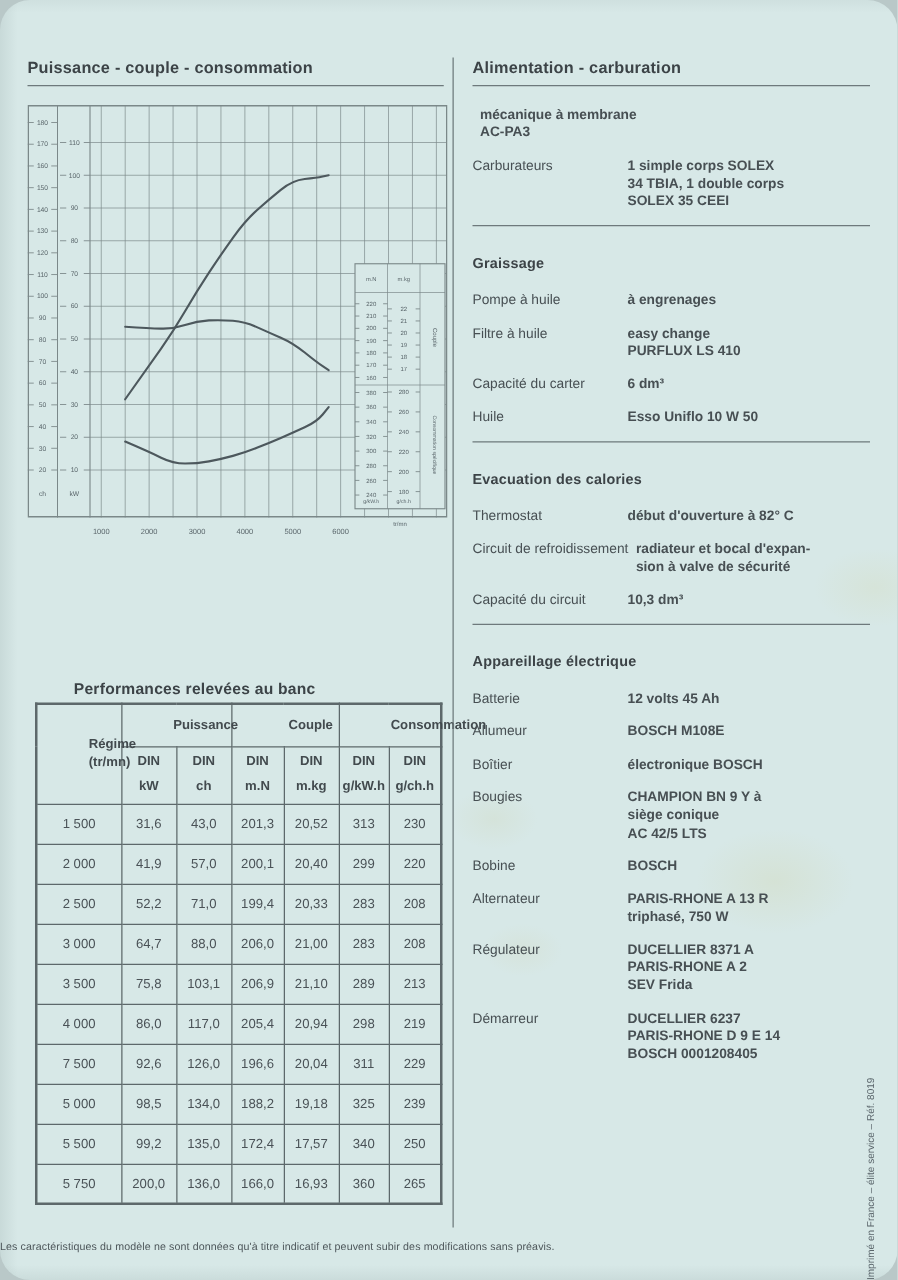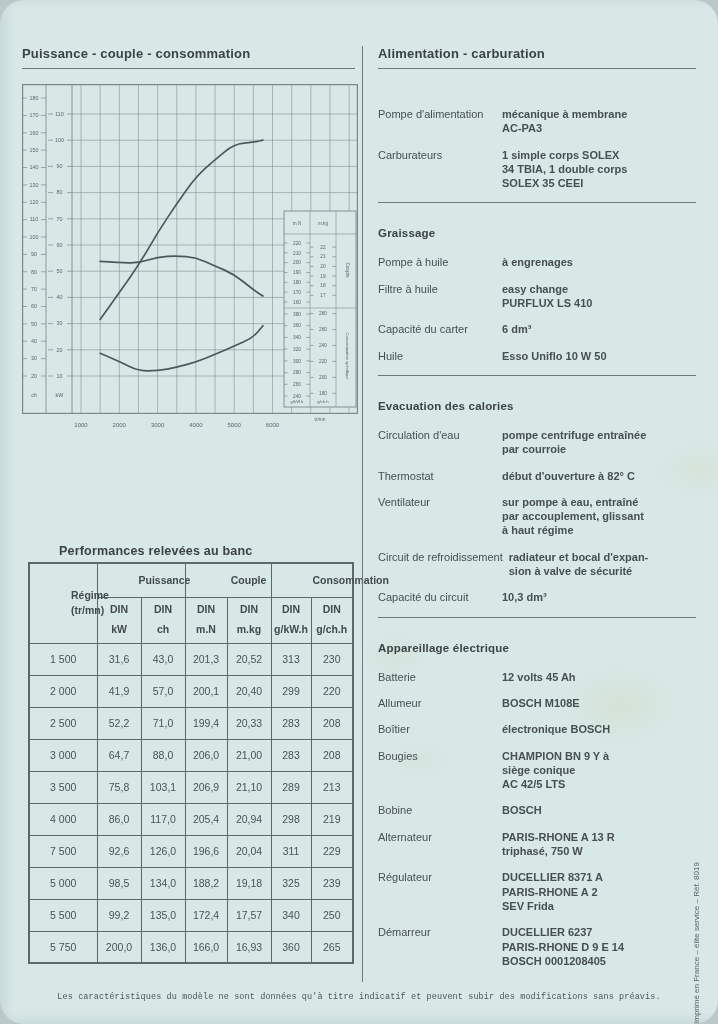--- a/index.html
+++ b/index.html
@@ -54,29 +54,29 @@
   }
 
   .right-col{
     position:absolute; left:378px; top:46px; width:318px;
     font-size:11px; color:#474f53;
   }
   .spec-title{
     font-weight:bold; font-size:11.5px; color:#3c4347; letter-spacing:.2px;
     margin-bottom:16px;
   }
-  .spec-title.with-rule{ padding-bottom:7px; border-bottom:1px solid #6e797c; margin-bottom:38px; font-size:13px; }
+  .spec-title.with-rule{ padding-bottom:7px; border-bottom:1px solid #6e797c; margin-bottom:16px; font-size:13px; }
   .spec-item{ display:flex; margin-bottom:12px; line-height:1.3; }
   .spec-label{ flex:0 0 118px; white-space:nowrap; }
   .spec-value{ flex:1; padding-left:6px; white-space:pre-line;font-weight:bold; }
   .spec-sep{ border:0; border-top:1px solid #6e797c; height:0; margin:8px 0 24px; }
 
   .footer{
     position:absolute; left:0; top:992px; width:100%;
-    text-align:center; font-size:8.5px; color:#4d565a; letter-spacing:.1px;font-family:Liberation Mono, monospace;
+    font-size:8.5px; color:#4d565a; letter-spacing:.1px;
   }
   .edge-note{
     position:absolute; left:692px; top:786px; height:238px;
     writing-mode:vertical-rl; transform:rotate(180deg);
     font-size:8px; color:#59646a; white-space:nowrap;
   }
 </style>
 </head>
 <body>
 
@@ -428,21 +428,20 @@
           <td>265</td>
         </tr>
       </tbody>
     </table>
 
   <div class="col-divider"></div>
 
   <div class="right-col">
       <div class="spec-title with-rule">Alimentation - carburation</div>
       <div class="spec-item">
-        <div class="spec-label">Pompe d'alimentation</div>
         <div class="spec-value">mécanique à membrane
 AC-PA3</div>
       </div>
       <div class="spec-item">
         <div class="spec-label">Carburateurs</div>
         <div class="spec-value">1 simple corps SOLEX
 34 TBIA, 1 double corps
 SOLEX 35 CEEI</div>
       </div>
       <div class="spec-sep"></div>
@@ -460,33 +459,22 @@
         <div class="spec-label">Capacité du carter</div>
         <div class="spec-value">6 dm³</div>
       </div>
       <div class="spec-item">
         <div class="spec-label">Huile</div>
         <div class="spec-value">Esso Uniflo 10 W 50</div>
       </div>
       <div class="spec-sep"></div>
       <div class="spec-title">Evacuation des calories</div>
       <div class="spec-item">
-        <div class="spec-label">Circulation d'eau</div>
-        <div class="spec-value">pompe centrifuge entraînée
-par courroie</div>
-      </div>
-      <div class="spec-item">
         <div class="spec-label">Thermostat</div>
         <div class="spec-value">début d'ouverture à 82° C</div>
-      </div>
-      <div class="spec-item">
-        <div class="spec-label">Ventilateur</div>
-        <div class="spec-value">sur pompe à eau, entraîné
-par accouplement, glissant
-à haut régime</div>
       </div>
       <div class="spec-item">
         <div class="spec-label">Circuit de refroidissement</div>
         <div class="spec-value">radiateur et bocal d'expan-
 sion à valve de sécurité</div>
       </div>
       <div class="spec-item">
         <div class="spec-label">Capacité du circuit</div>
         <div class="spec-value">10,3 dm³</div>
       </div>

